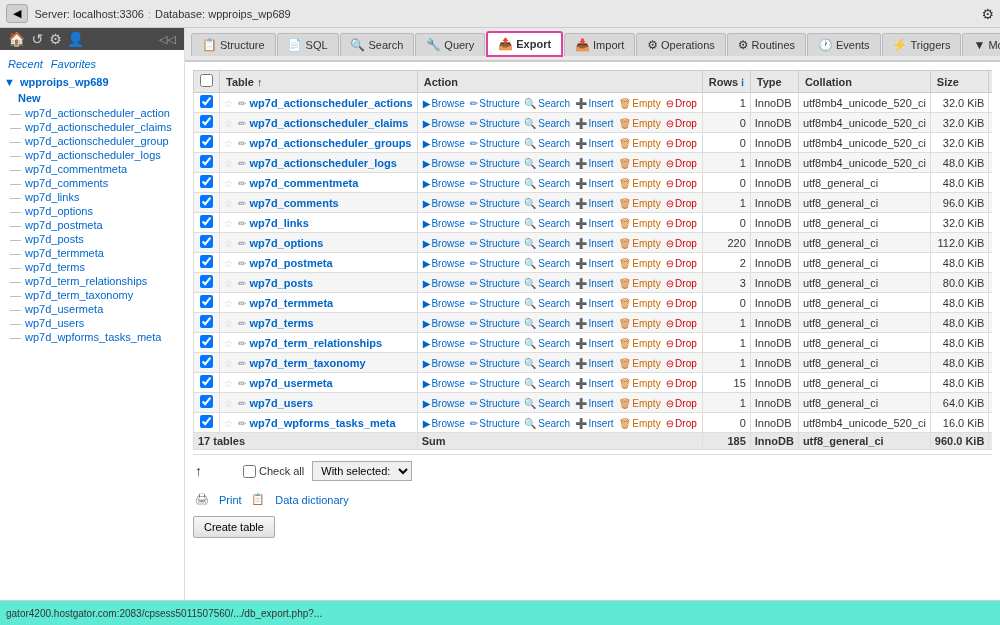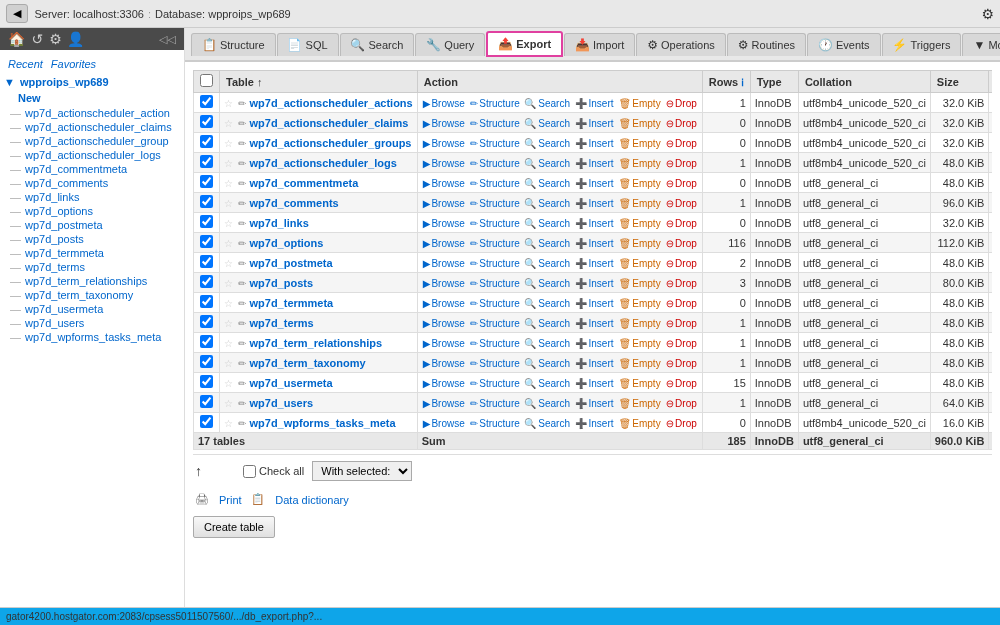--- a/index.html
+++ b/index.html
@@ -77,21 +77,21 @@
     .arrow-up { font-size: 14px; cursor: pointer; color: #333; }
 
     
     #print-row { display: flex; align-items: center; gap: 10px; padding: 6px 2px; }
     #print-row a { color: #06c; text-decoration: none; font-size: 11px; cursor: pointer; }
 
     
     #create-table-btn { background: linear-gradient(#f8f8f8, #e0e0e0); border: 1px solid #aaa; padding: 4px 10px; font-size: 11px; cursor: pointer; border-radius: 2px; margin: 4px 0; }
 
     
-    #status-bar { position: fixed; bottom: 0; left: 0; right: 0; background: #0ea5e9; border-top: 1px solid #ccc; padding: 2px 6px; font-size: 10px; color: #333; height: 18px; display: flex; align-items: center; text-align: right; }
+    #status-bar { position: fixed; bottom: 0; left: 0; right: 0; background: #5eead4; border-top: 1px solid #ccc; padding: 2px 6px; font-size: 10px; color: #333; height: 25px; display: flex; align-items: center; text-align: right; }
     .info-icon { color: #06c; cursor: pointer; font-size: 10px; }
     .collapse-arrow { color: #888; font-size: 10px; cursor: pointer; display: inline-block; margin-right: 2px; }
   </style>
 </head>
 <body>
 
 <div id="top-bar">
   <button class="nav-btn">◀</button>
   <div id="server-info">
     <span>Server: localhost:3306</span>
@@ -420,21 +420,21 @@
       <a class="tbl-name">wp7d_options</a>
     </td>
     <td>
       <a class="tbl-action"><span class="action-icon">▶</span>Browse</a>
       <a class="tbl-action"><span class="action-icon">✏</span>Structure</a>
       <a class="tbl-action"><span class="action-icon">🔍</span>Search</a>
       <a class="tbl-action"><span class="action-icon">➕</span>Insert</a>
       <a class="tbl-action empty-btn"><span class="action-icon">🗑</span>Empty</a>
       <a class="tbl-action drop-btn"><span class="action-icon">⊖</span>Drop</a>
     </td>
-    <td class="num">116</td>
+    <td class="num">220</td>
     <td>InnoDB</td>
     <td>utf8_general_ci</td>
     <td class="num">112.0 KiB</td>
     <td class="num"></td>
   </tr>
               <tr>
     <td class="check-col"><input type="checkbox" checked="" style=""></td>
     <td>
       <span class="star-icon">☆</span>
       <span class="edit-icon">✏</span>

